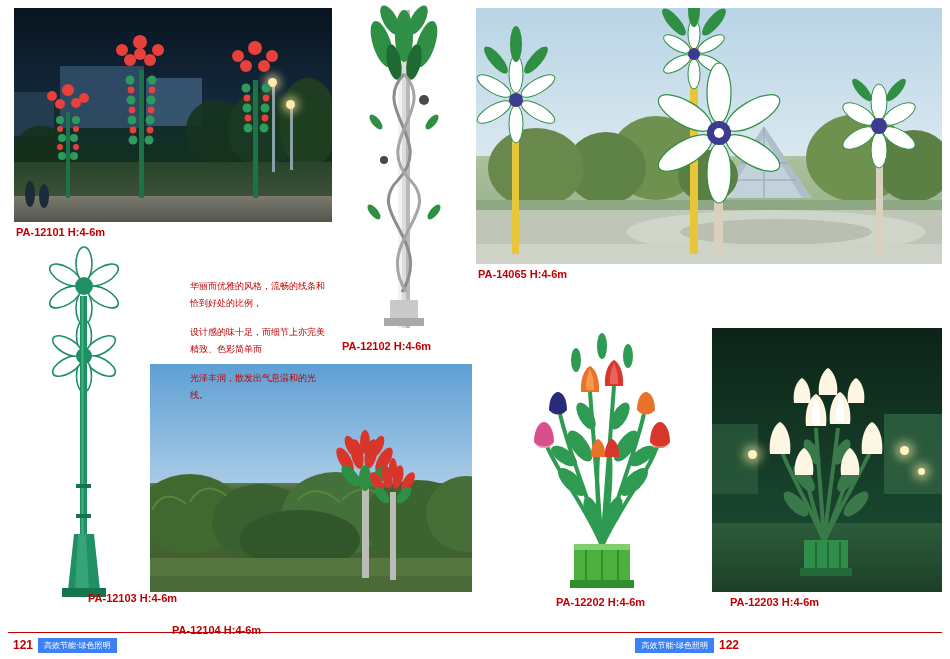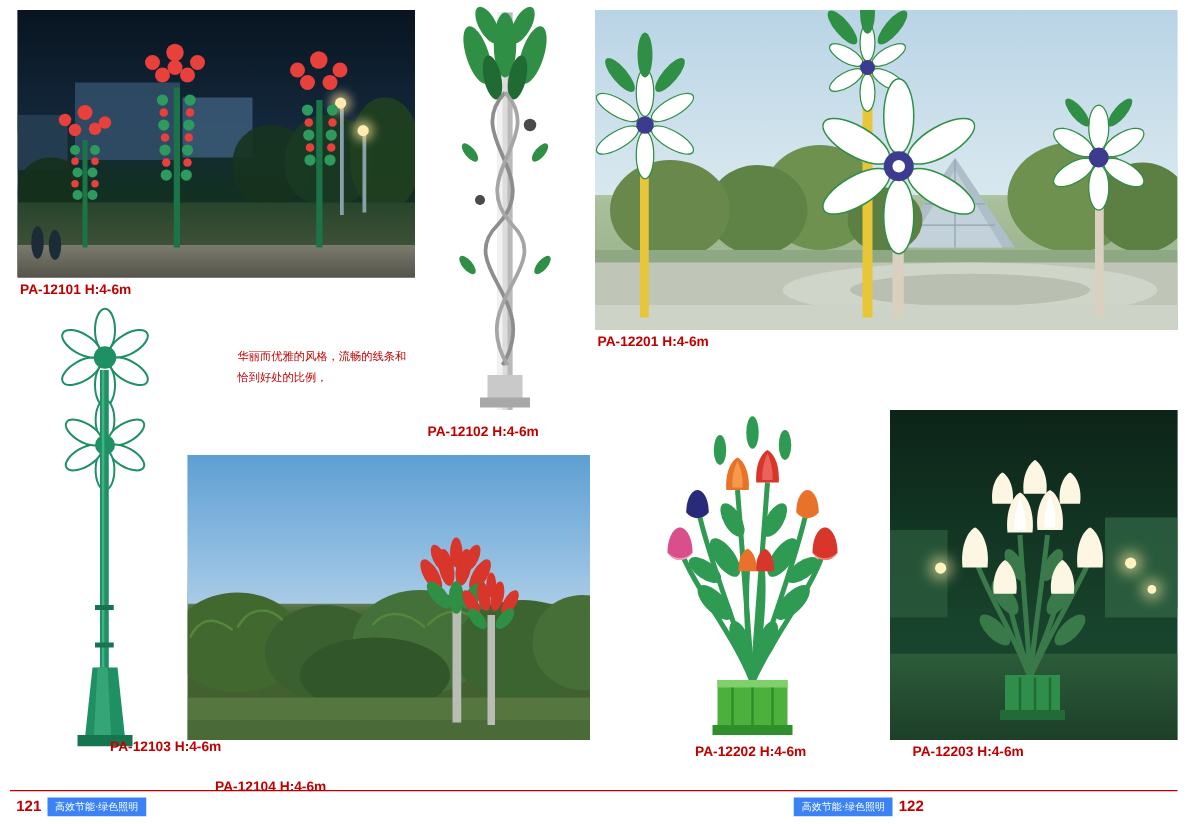--- a/index.html
+++ b/index.html
@@ -366,21 +366,21 @@
           <ellipse cx="-20" cy="-12" rx="8" ry="18" transform="rotate(120 -20 -12)"></ellipse>
         </g>
         <circle cx="0" cy="0" r="8" fill="#3b3b8f"></circle>
       </g>
       <g fill="#2f8f45">
         <ellipse cx="386" cy="82" rx="5" ry="14" transform="rotate(-40 386 82)"></ellipse>
         <ellipse cx="420" cy="82" rx="5" ry="14" transform="rotate(40 420 82)"></ellipse>
       </g>
     </svg>
   </div>
-  <div class="caption" style="left:478px; top:268px;">PA-12201 H:4-6m</div>
+  <div class="caption" style="left:478px; top:268px;">PA-14065 H:4-6m</div>
 
   <div class="fig" id="fig4">
     <svg width="130" height="368">
 
       <g transform="translate(66,48)">
         <g fill="#ffffff" stroke="#1f8f64" stroke-width="1.6">
           <ellipse cx="0" cy="-22" rx="8" ry="17"></ellipse>
           <ellipse cx="19" cy="-11" rx="8" ry="17" transform="rotate(60 19 -11)"></ellipse>
           <ellipse cx="19" cy="11" rx="8" ry="17" transform="rotate(120 19 11)"></ellipse>
           <ellipse cx="0" cy="22" rx="8" ry="17"></ellipse>
@@ -626,20 +626,22 @@
         <line x1="104" y1="214" x2="104" y2="240"></line>
         <line x1="116" y1="214" x2="116" y2="240"></line>
         <line x1="128" y1="214" x2="128" y2="240"></line>
       </g>
     </svg>
   </div>
   <div class="caption" style="left:714px; top:596px;padding-left:16px;">PA-12203 H:4-6m</div>
 
   <div id="blurb">
     <p>华丽而优雅的风格，流畅的线条和恰到好处的比例，</p>
+    <p>设计感的味十足，而细节上亦完美精致、色彩简单而</p>
+    <p>光泽丰润，散发出气息温和的光线。</p>
   </div>
 
   <div class="footer-rule"></div>
   <div class="footer-left">
     <span class="pagenum">121</span>
     <span class="footer-tag">高效节能·绿色照明</span>
   </div>
   <div class="footer-right">
     <span class="footer-tag">高效节能·绿色照明</span>
     <span class="pagenum">122</span>

